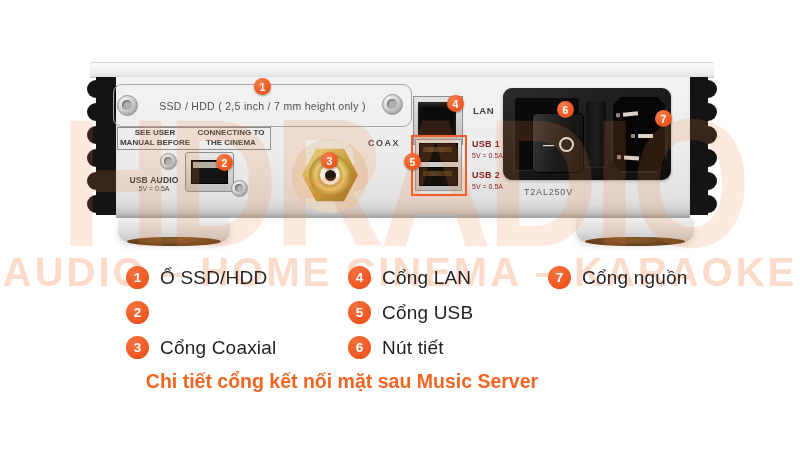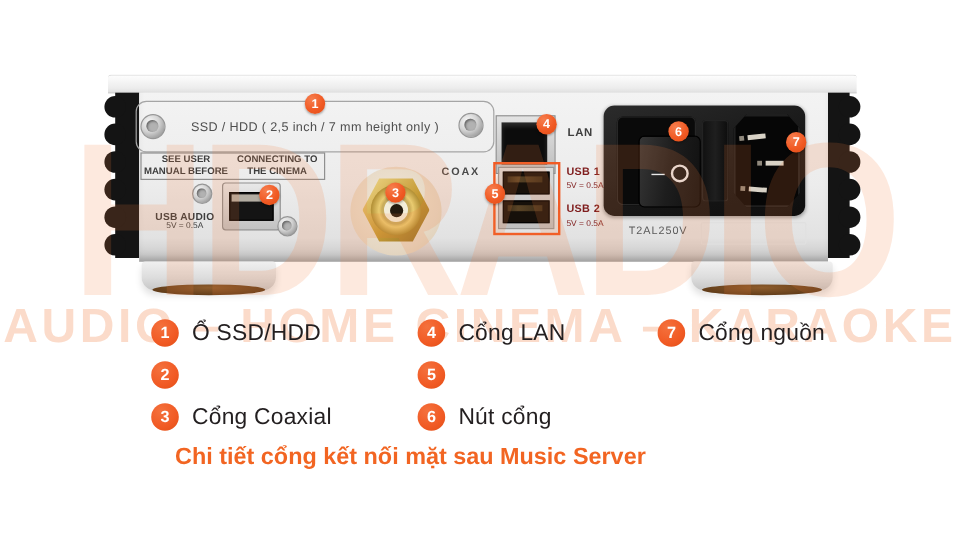--- a/index.html
+++ b/index.html
@@ -260,24 +260,25 @@
   <div class="legend-item" style="left:126px; top:336px;">
     <span class="legend-num">3</span>
     <span class="legend-label">Cổng Coaxial</span>
   </div>
   <div class="legend-item" style="left:348px; top:266px;">
     <span class="legend-num">4</span>
     <span class="legend-label">Cổng LAN</span>
   </div>
   <div class="legend-item" style="left:348px; top:301px;">
     <span class="legend-num">5</span>
+    <span class="legend-label">Cổng USB</span>
   </div>
   <div class="legend-item" style="left:348px; top:336px;">
     <span class="legend-num">6</span>
-    <span class="legend-label">Nút cổng</span>
+    <span class="legend-label">Nút tiết</span>
   </div>
   <div class="legend-item" style="left:548px; top:266px;">
     <span class="legend-num">7</span>
     <span class="legend-label">Cổng nguồn</span>
   </div>
 
   <div class="caption">Chi tiết cổng kết nối mặt sau Music Server</div>
 
 </div>
 

